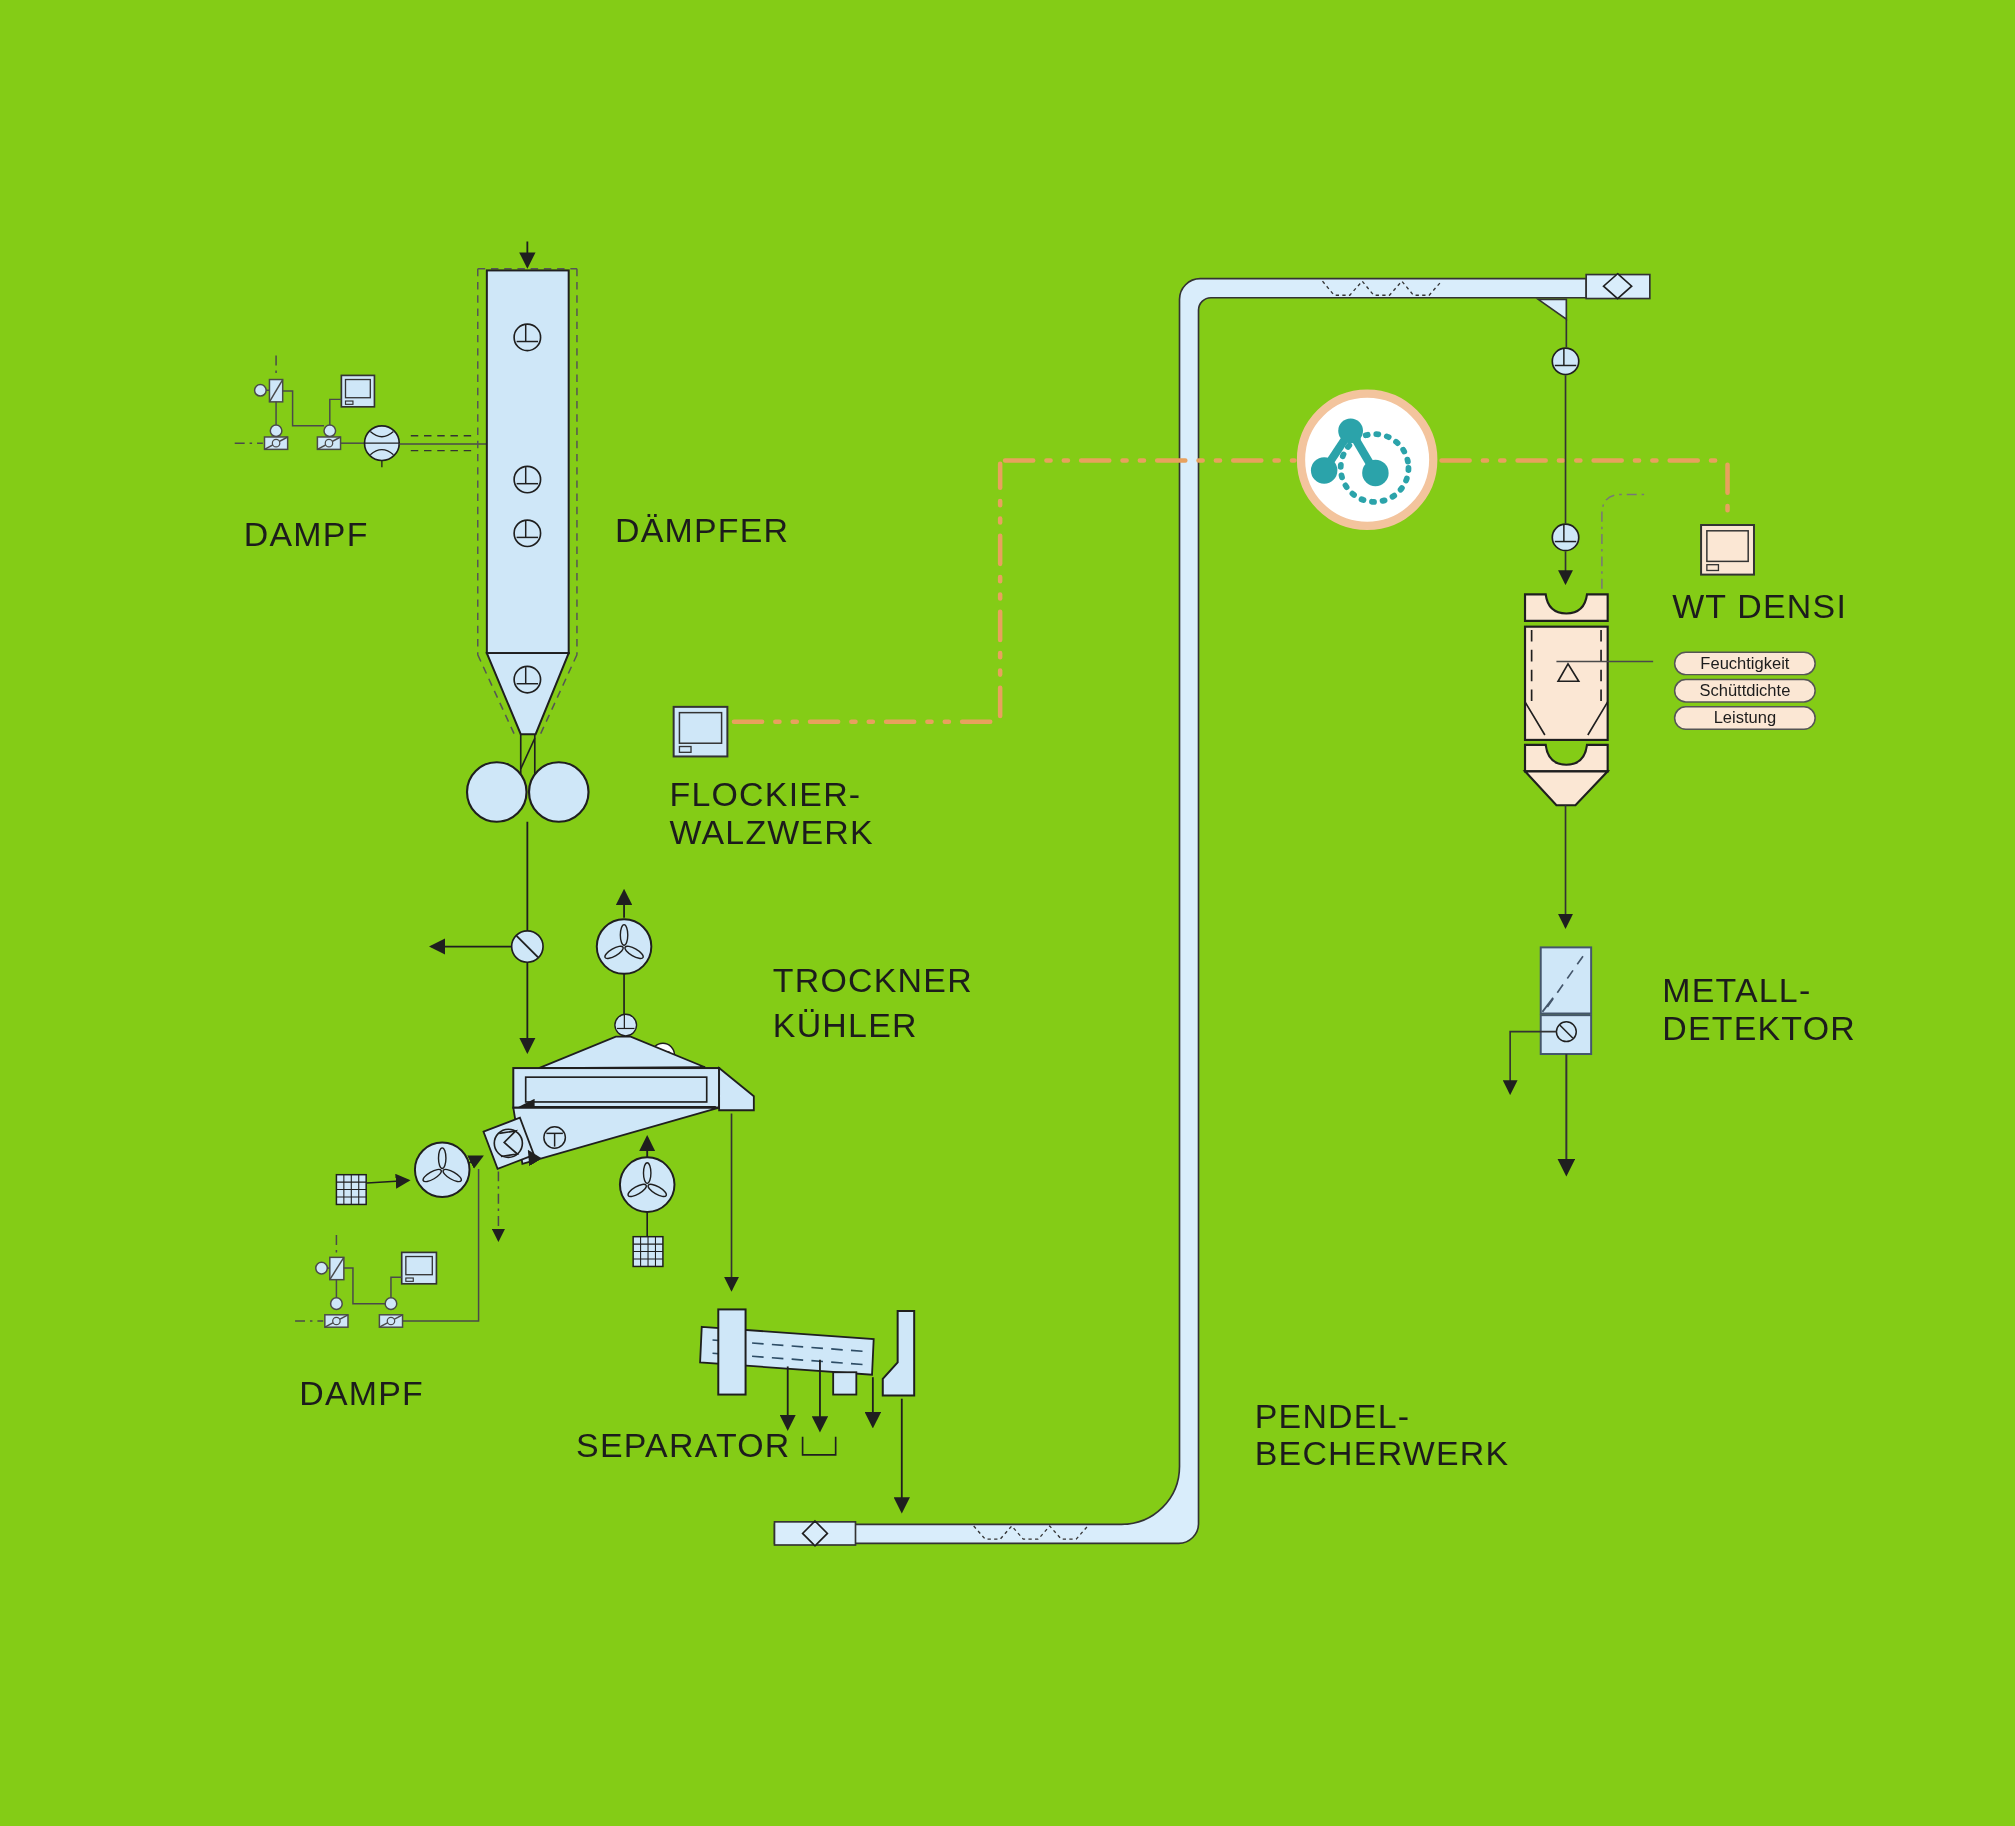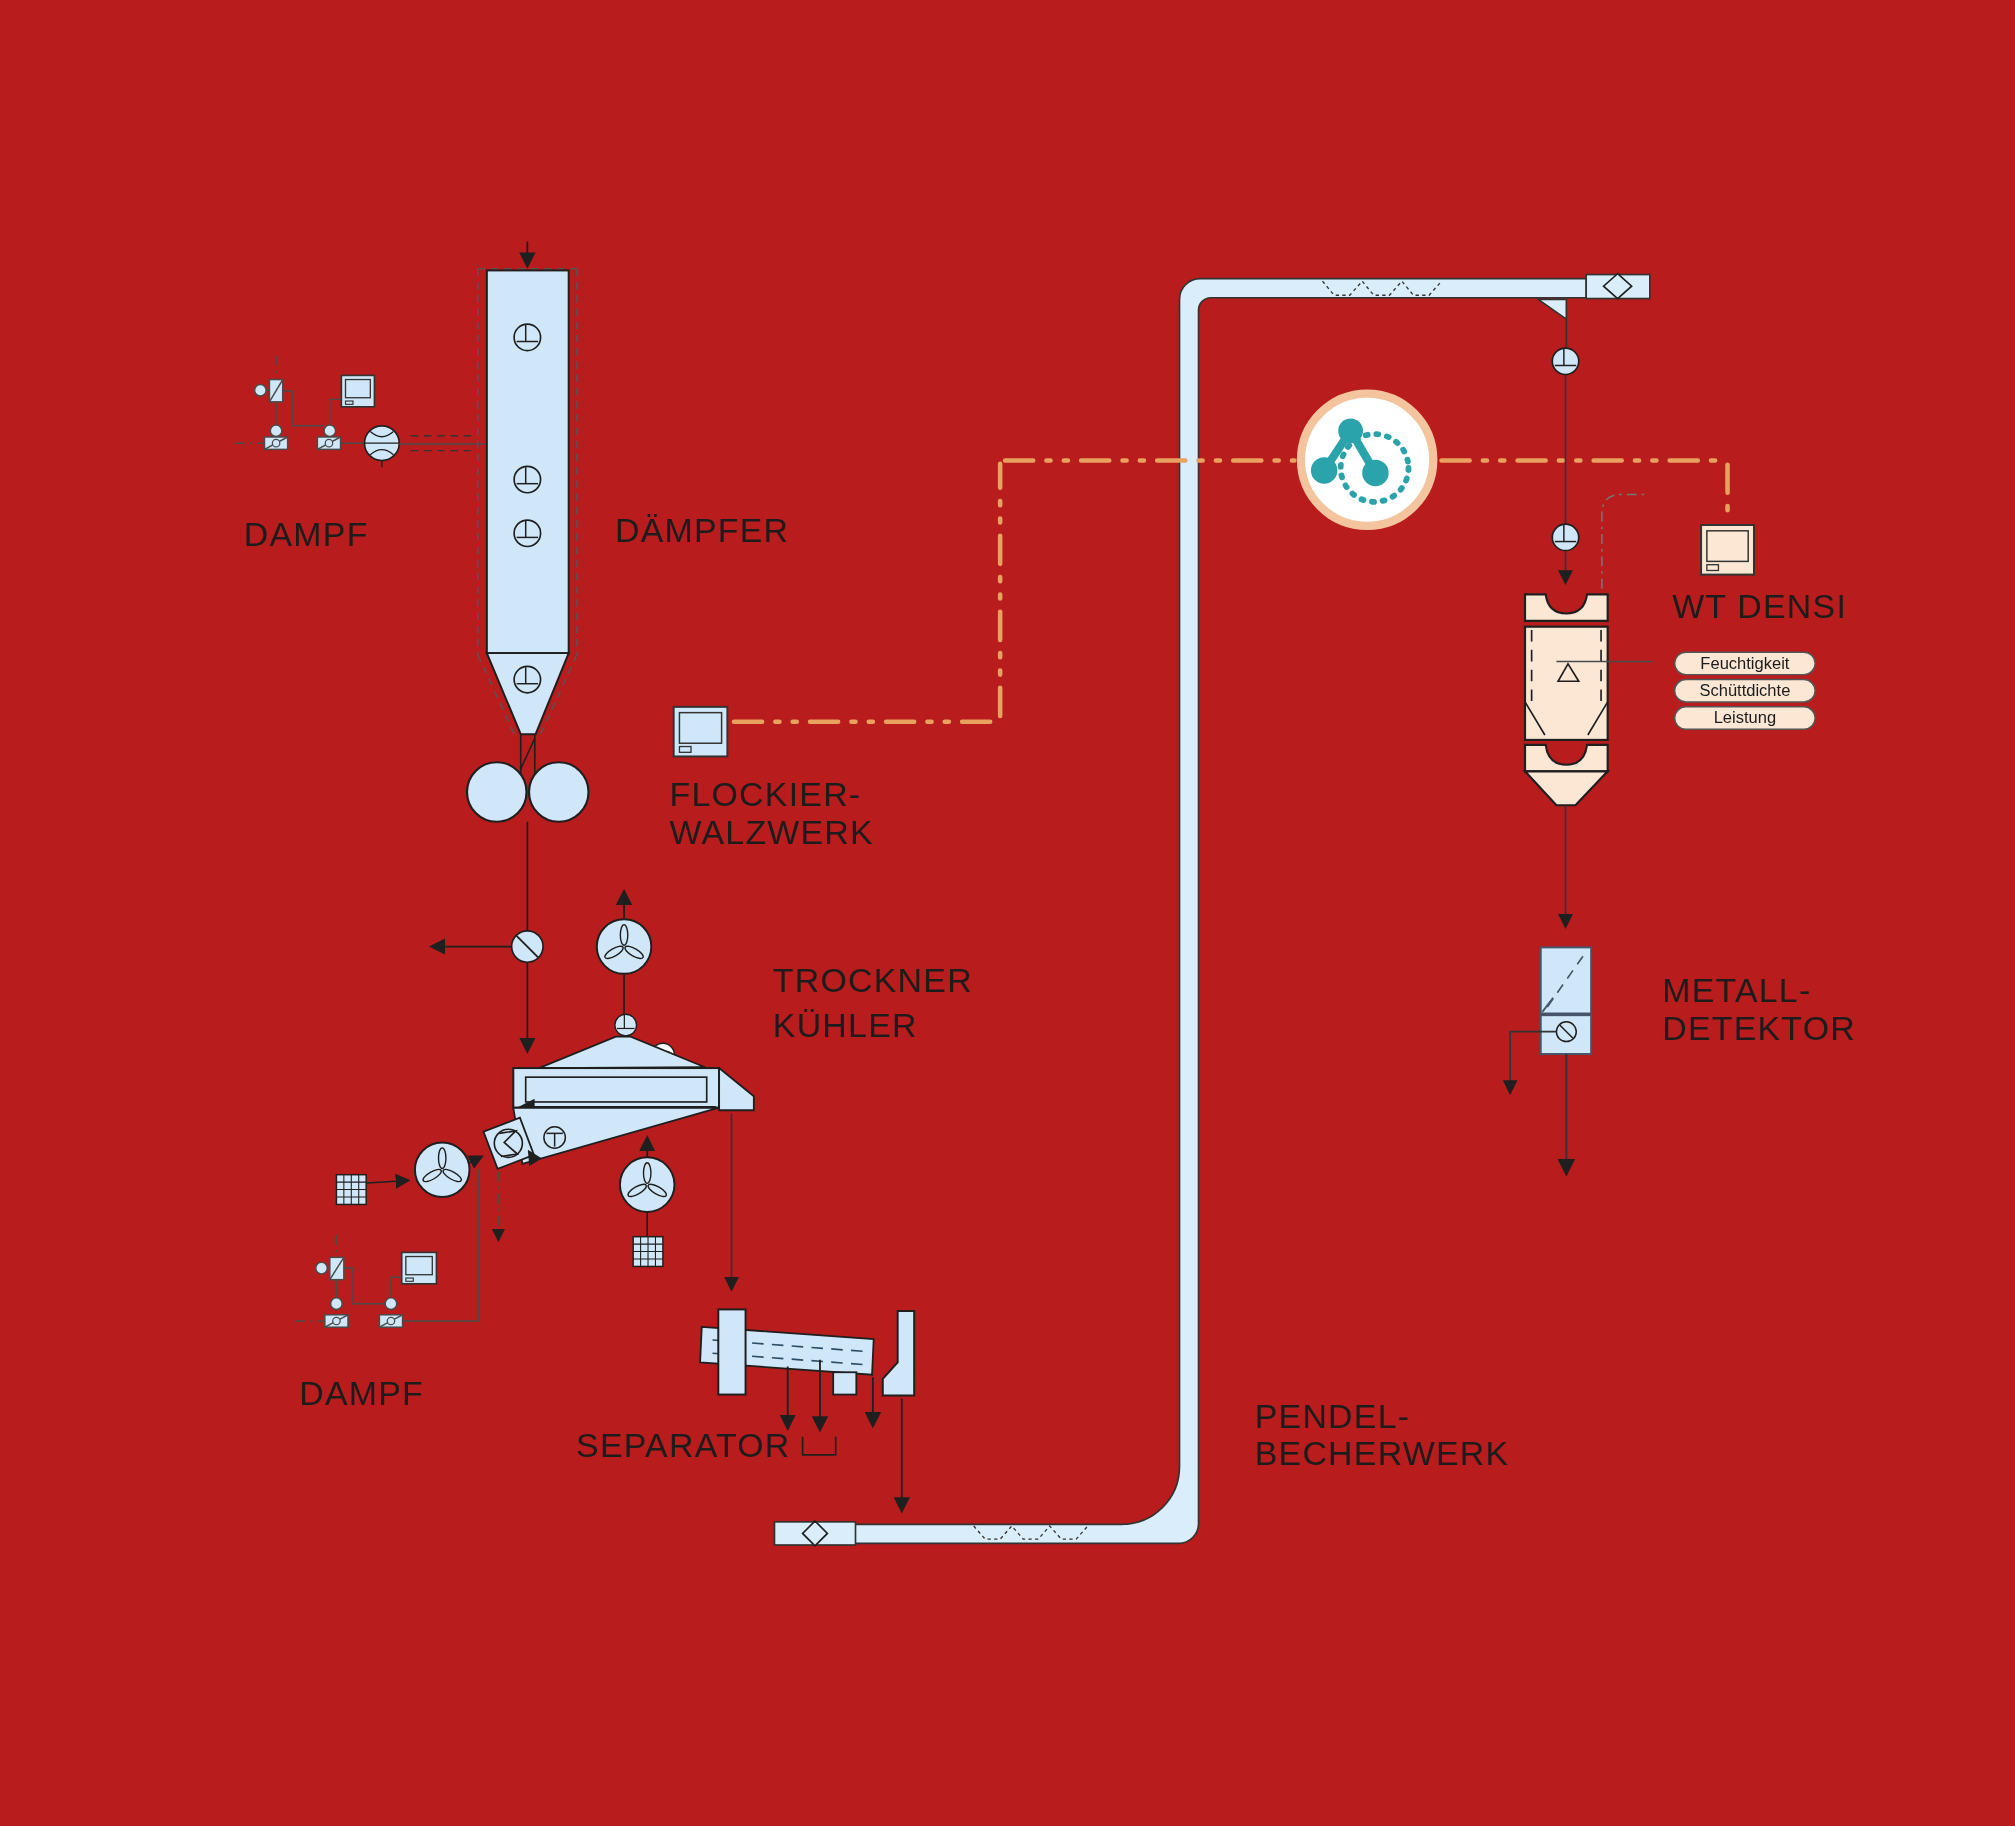--- a/index.html
+++ b/index.html
@@ -1,16 +1,16 @@
 <!DOCTYPE html>
 <html style="font-size:13.2px"><head>
 <meta charset="utf-8">
 <style>
   html,body{margin:0;padding:0;background:#ffffff;}
-  .stage{position:relative;width:2016px;height:1827px;background:#b91c1c;overflow:hidden;}
+  .stage{position:relative;width:2016px;height:1827px;background:#84cc16;overflow:hidden;}
   svg{display:block;}
   text{font-family:"Liberation Sans",sans-serif;}
   .lbl{font-size:41px;fill:#1c1c1c;letter-spacing:1.5px;}
   .badge-txt{font-size:20px;fill:#1c1c1c;}
   .ps-txt{font-size:15px;fill:#1c1c1c;}
 </style>
 </head>
 <body>
 
 <div class="stage">

